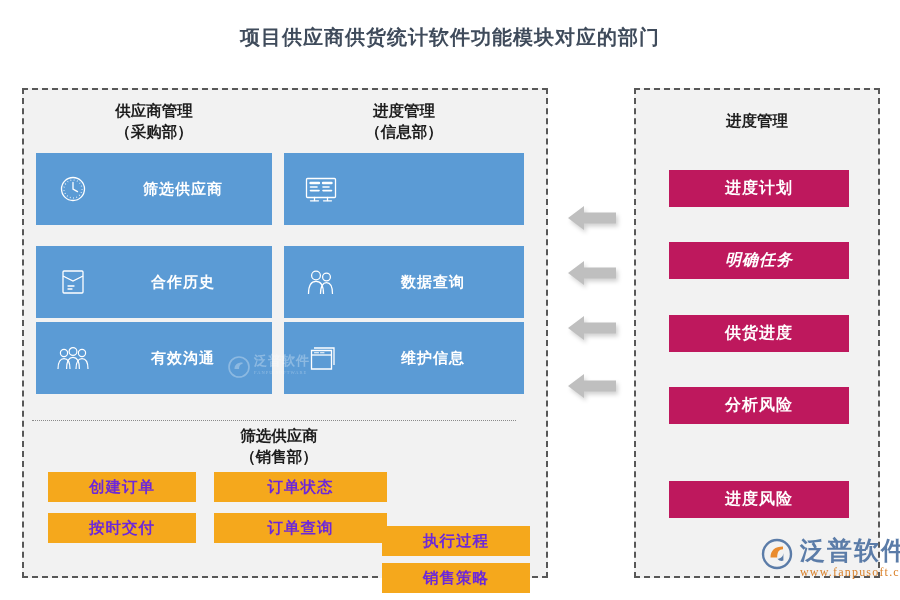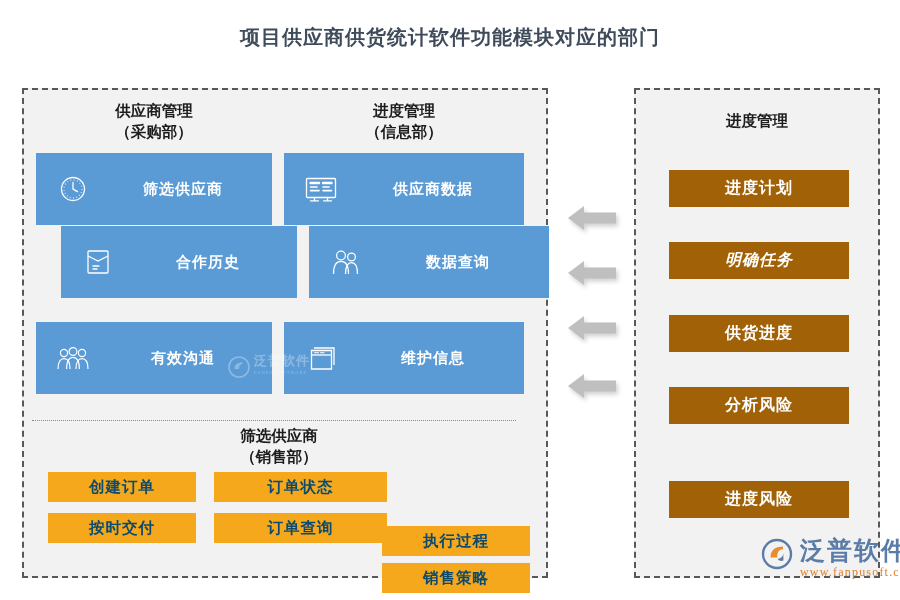--- a/index.html
+++ b/index.html
@@ -94,30 +94,30 @@
     font-weight: bold;
     letter-spacing: 1px;
     white-space: nowrap;
     text-align: center;
     padding-right: 16px;
   }
 
   .blue-box.col1 { left: 36px;  width: 236px; height: 72px; }
   .blue-box.col2 { left: 284px; width: 240px; height: 72px; }
   .row1 { top: 153px; }
-  .row2 { top: 226px; margin-left: 25px; }
+  .row2 { top: 246px; }
   .row3 { top: 322px; }
 
   
   .right-box {
     position: absolute;
     left: 669px;
     width: 180px;
     height: 37px;
-    background: #a16207;
+    background: #be185d;
     color: #ffffff;
     font-size: 16px;
     font-weight: bold;
     letter-spacing: 1px;
     display: flex;
     align-items: center;
     justify-content: center;
     white-space: nowrap;
     box-sizing: border-box;
   }
@@ -135,21 +135,21 @@
     width: 484px;
     height: 0;
     border-top: 1.5px dotted #8a8a8a;
   }
 
   
   .orange-box {
     position: absolute;
     height: 30px;
     background: #f5a81c;
-    color: #0c4a6e;
+    color: #6d28d9;
     font-size: 15.5px;
     font-weight: bold;
     letter-spacing: 1px;
     display: flex;
     align-items: center;
     justify-content: center;
     white-space: nowrap;
     box-sizing: border-box;
   }
   .ocol0 { left: 48px;  width: 148px; }
@@ -295,21 +295,20 @@
         <path d="M6.5 8 H15" stroke-width="2.4" stroke-linecap="round"></path>
         <path d="M6.5 12 H13" stroke-width="1.6" stroke-linecap="round"></path>
         <path d="M6.5 15.6 H15" stroke-width="1.6" stroke-linecap="round"></path>
         <path d="M19 8 H27.5" stroke-width="2.4" stroke-linecap="round"></path>
         <path d="M19 12 H25" stroke-width="1.6" stroke-linecap="round"></path>
         <path d="M19 15.6 H27.5" stroke-width="1.6" stroke-linecap="round"></path>
         <path d="M10.5 22.5 V25.5 M23.5 22.5 V25.5" stroke-linecap="round"></path>
         <path d="M6.5 25.8 H14.5 M19.5 25.8 H27.5" stroke-linecap="round"></path>
       </svg>
     </span>
-    <span class="box-label">供应商数据</span>
   </div>
 
   <div class="blue-box col2 row2">
     <span class="icon-slot">
       <svg width="32" height="28" viewBox="0 0 32 28" fill="none" stroke="#ffffff" stroke-width="1.25">
         <circle cx="11" cy="7.5" r="4.4"></circle>
         <path d="M3.5 26 C3.5 17 6.8 13.4 11 13.4 C15.2 13.4 18.5 17 18.5 26"></path>
         <circle cx="21.5" cy="9" r="3.9"></circle>
         <path d="M15.5 26 C15.5 17.9 18 14.7 21.5 14.7 C25 14.7 27.5 17.9 27.5 26"></path>
       </svg>

